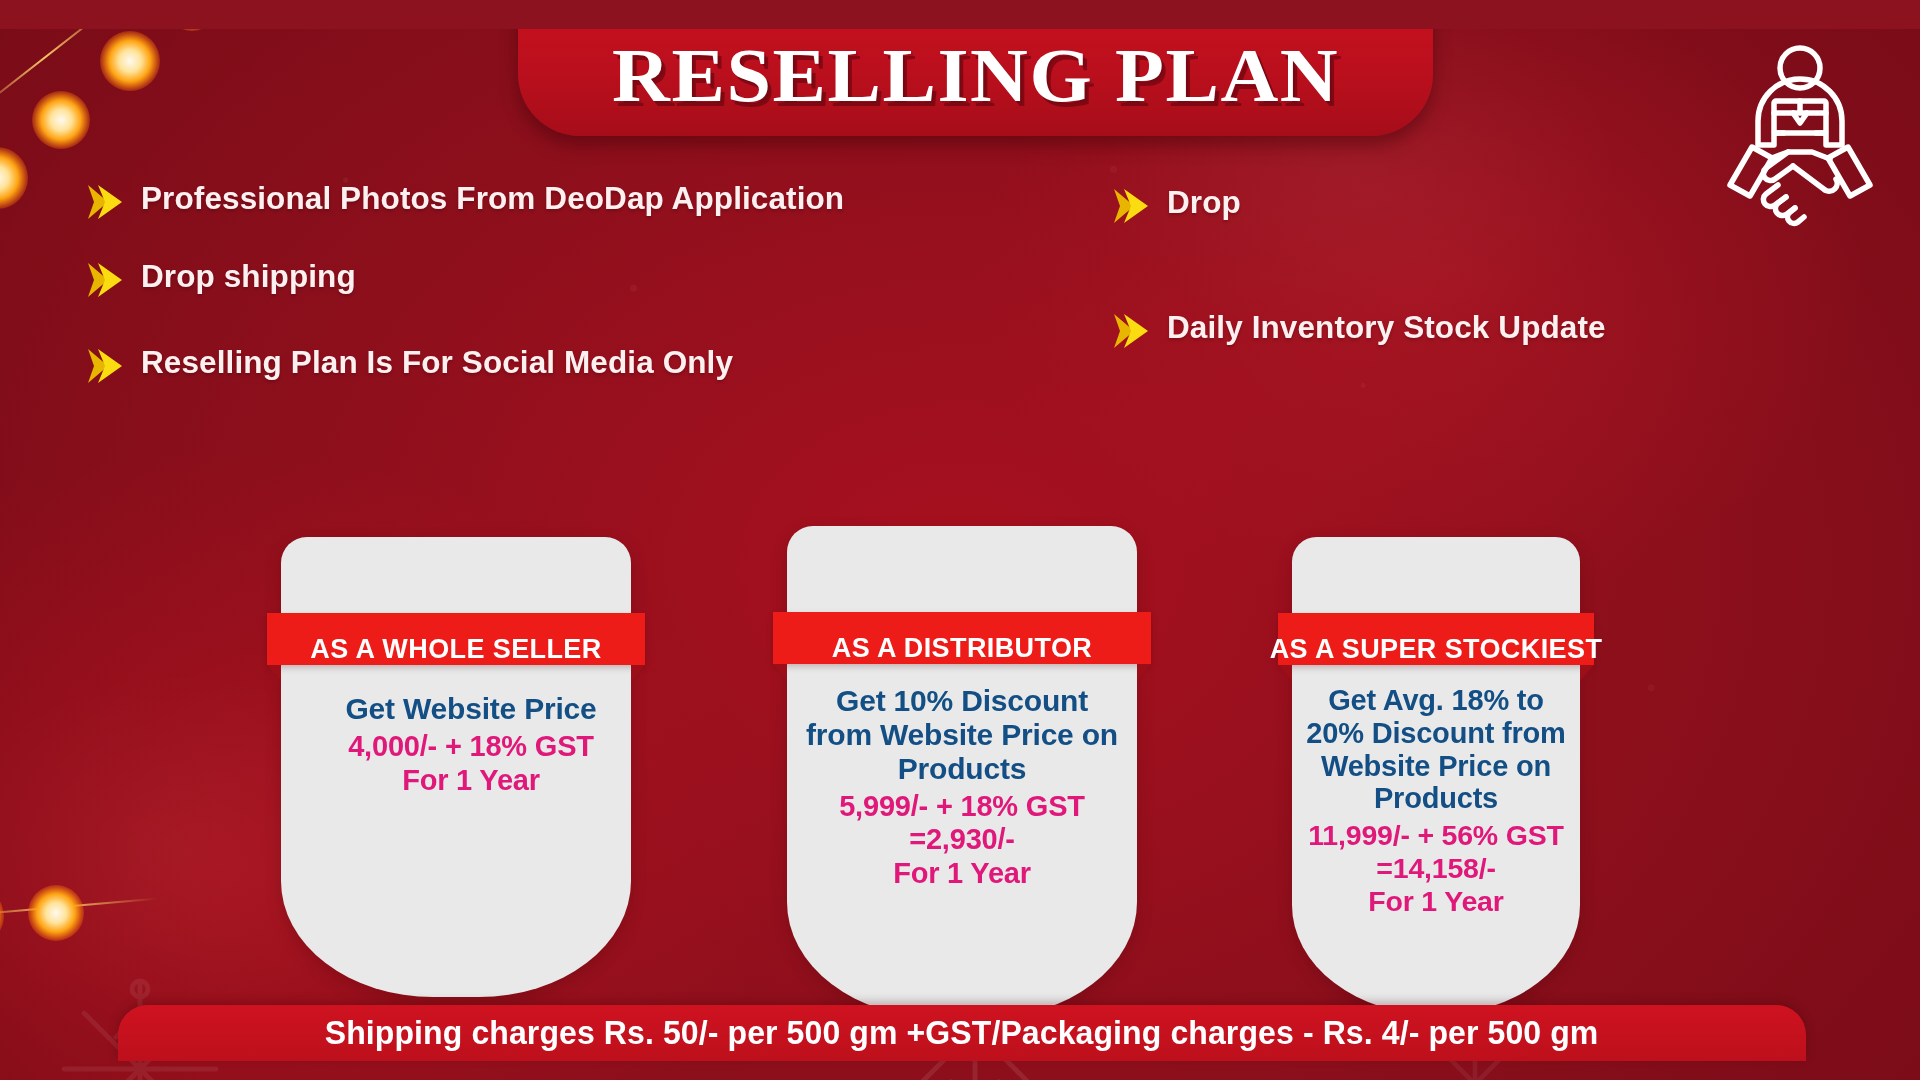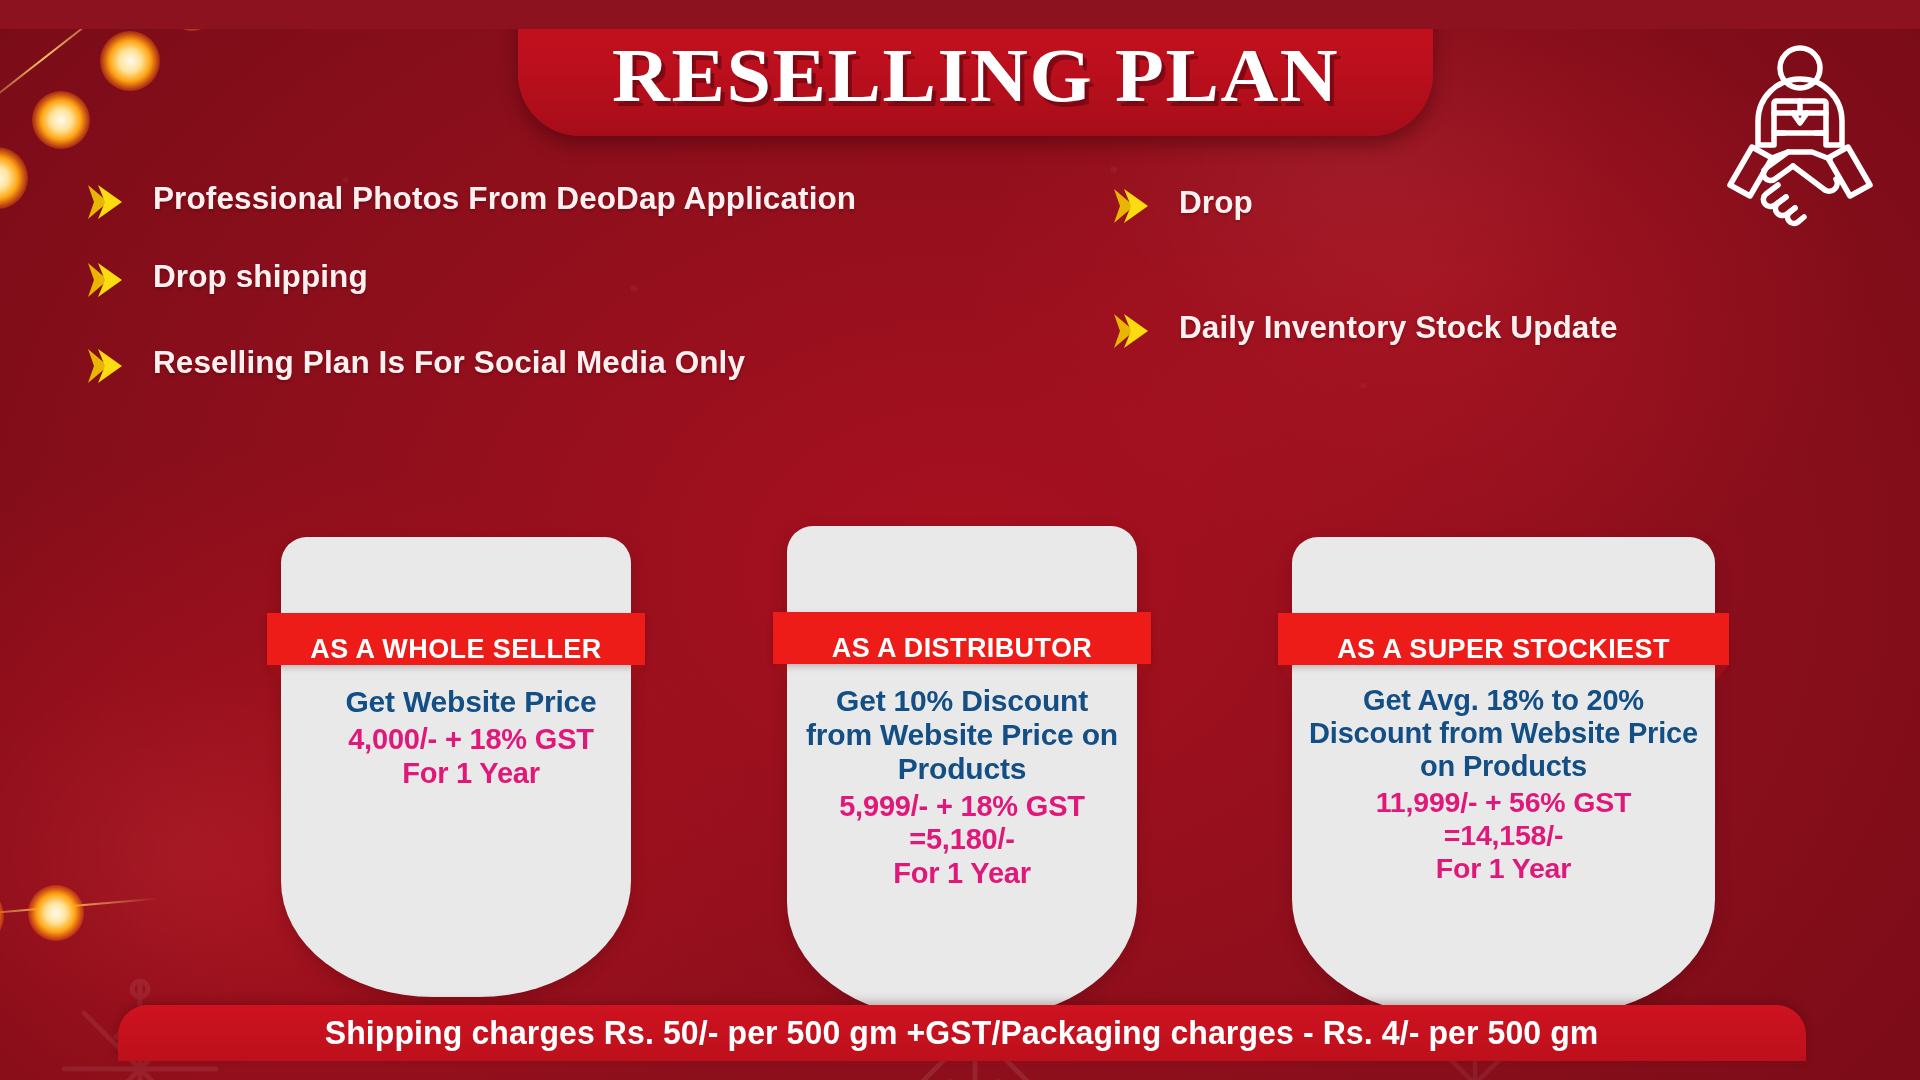--- a/index.html
+++ b/index.html
@@ -60,42 +60,42 @@
     letter-spacing:1.5px;padding-bottom:22px;white-space:nowrap;
     text-shadow:4px 5px 0 rgba(88,4,12,.55), 2px 2px 0 rgba(120,8,16,.35);
     transform:scaleX(1.04);
   }
 
   
   .features{position:absolute;left:86px;top:150px;width:1760px;}
   .fcol{position:absolute;}
   .fcol.left{left:0;top:0;width:950px;}
   .fcol.right{left:1026px;top:4px;width:740px;}
-  .frow{display:flex;align-items:flex-start;margin-bottom:47px;gap:12px;}
+  .frow{display:flex;align-items:flex-start;margin-bottom:47px;}
   .chev{flex:0 0 auto;margin-right:13px;margin-top:4px;}
   .chev svg{display:block;}
   .ftext{
     color:#fdf0f1;font-weight:800;font-size:31.5px;line-height:1.22;
     letter-spacing:.1px;text-shadow:0 2px 3px rgba(60,0,6,.30);
   }
   .fcol.left .frow:nth-child(1){margin-bottom:36px;}
   .fcol.left .frow:nth-child(2){margin-bottom:44px;}
   .fcol.right .frow:nth-child(1){margin-bottom:83px;}
 
   
   .cards{position:absolute;left:0;top:497px;width:1920px;height:492px;}
   .card{
     position:absolute;width:350px;height:478px;
     background:#e9e9ea;
     border-radius:26px 26px 152px 152px/26px 26px 116px 116px;
     box-shadow:0 6px 16px rgba(60,0,6,.22);
   }
   .card.c1{left:281px;top:11px;width:350px;height:460px;}
   .card.c2{left:787px;top:0px;width:350px;height:492px;}
-  .card.c3{left:1292px;top:11px;width:423px;height:478px;}
+  .card.c3{left:1292px;top:11px;width:288px;height:478px;}
 
   .ribbon{
     position:absolute;height:52px;left:-14px;width:calc(100% + 28px);
     background:#ed1c18;
     display:flex;align-items:flex-end;justify-content:center;
     box-shadow:0 3px 6px rgba(70,0,6,.22);
     z-index:3;
   }
   .ribbon .rtxt{
     color:#fff;font-weight:700;font-size:27px;letter-spacing:.4px;white-space:nowrap;
@@ -111,21 +111,21 @@
     position:absolute;left:0;right:0;text-align:center;padding:0 14px;box-sizing:border-box;
   }
   .headline{
     color:#134f85;font-weight:800;font-size:30px;line-height:1.13;letter-spacing:-.2px;
   }
   .price{
     color:#e0187a;font-weight:800;font-size:29px;line-height:1.16;letter-spacing:-.2px;
     margin-top:4px;
   }
   .c1 .ribbon{top:76px;}
-  .c1 .body{top:148px;padding-left:44px;}
+  .c1 .body{top:155px;padding-left:44px;}
   .c2 .ribbon{top:86px;}
   .c2 .body{top:158px;}
   .c3 .ribbon{top:76px;}
   .c3 .body{top:147px;}
   .c3 .headline{font-size:29px;}
   .c3 .price{font-size:28.5px;}
 
   
   .bottom-bar{
     position:absolute;left:118px;top:976px;width:1688px;height:56px;
@@ -302,21 +302,21 @@
 
     <div class="card c2">
       <div class="ribbon">
         <span class="fold l"></span>
         <span class="fold r"></span>
         <span class="rtxt">AS A DISTRIBUTOR</span>
       </div>
       <div class="body">
         <div class="headline">Get 10% Discount from Website Price on Products</div>
         <div class="price">5,999/- + 18% GST</div>
-        <div class="price" style="margin-top:0">=5,180/-</div>
+        <div class="price" style="margin-top:0">=2,930/-</div>
         <div class="price" style="margin-top:0">For 1 Year</div>
       </div>
     </div>
 
     <div class="card c3">
       <div class="ribbon">
         <span class="fold l"></span>
         <span class="fold r"></span>
         <span class="rtxt">AS A SUPER STOCKIEST</span>
       </div>

